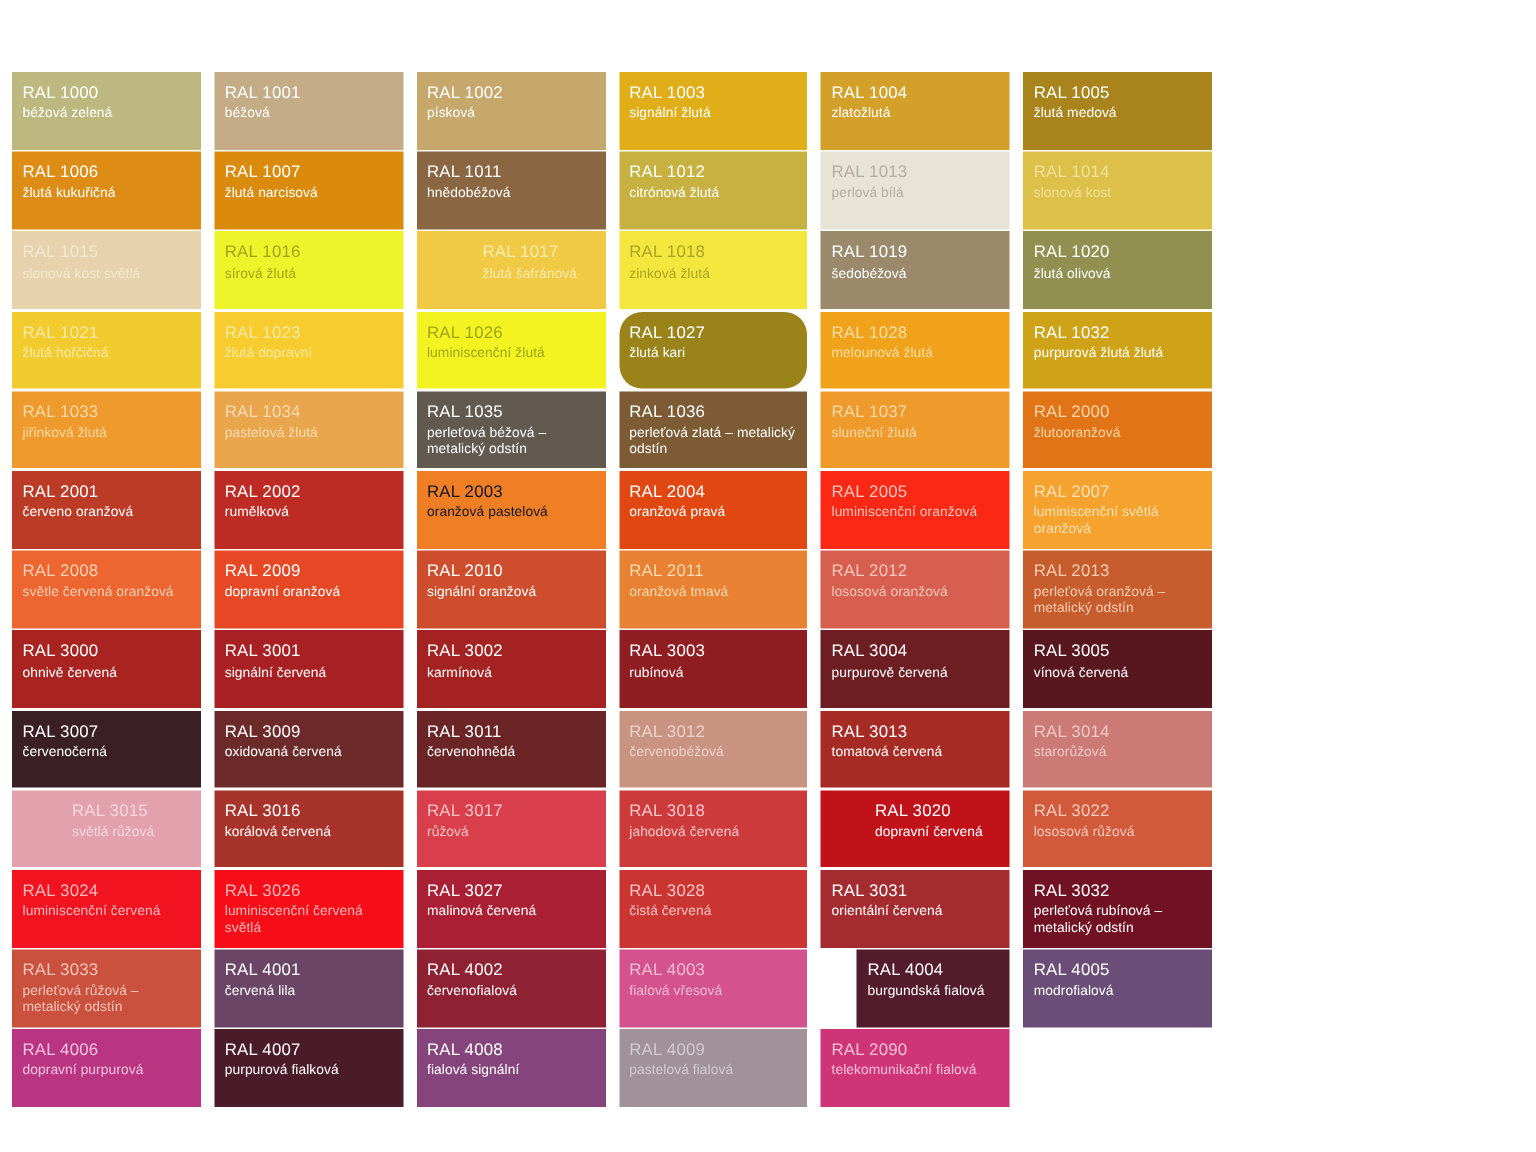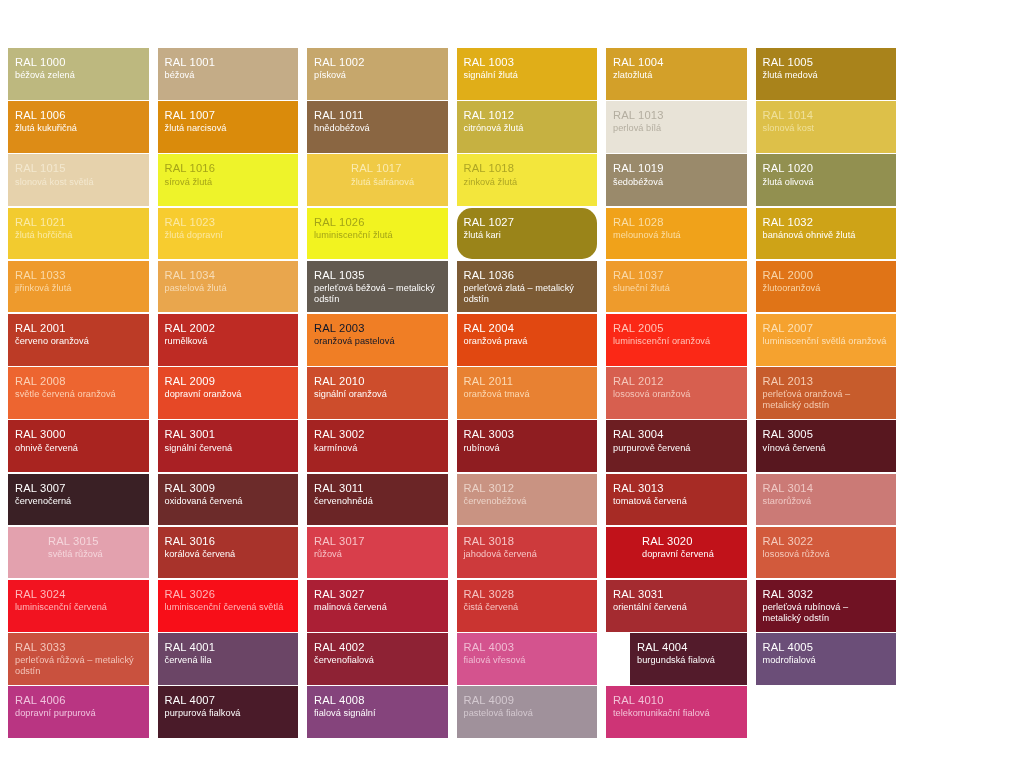--- a/index.html
+++ b/index.html
@@ -19,21 +19,21 @@
     background: #ffffff;
     box-sizing: border-box;
     padding: 48px 8px 48px 8px;
   }
   #swatch-grid {
     display: grid;
     grid-template-columns: repeat(6, 1fr);
     grid-auto-rows: 51.7px;
     column-gap: 9px;
     row-gap: 1.5px;
-    width: 888px;
+    width: 800px;
   }
   .swatch {
     position: relative;
     box-sizing: border-box;
     padding: 8px 7px 4px 7px;
     overflow: hidden;
     line-height: 1.18;
   }
   .swatch-code {
     display: block;
@@ -142,21 +142,21 @@
       <div class="swatch" style="background-color: rgb(154, 132, 25); color: rgb(255, 255, 255); border-radius: 15px;">
         <span class="swatch-code">RAL 1027</span>
         <span class="swatch-name">žlutá kari</span>
       </div>
       <div class="swatch" style="background-color: rgb(240, 162, 26); color: rgb(250, 222, 165);">
         <span class="swatch-code">RAL 1028</span>
         <span class="swatch-name">melounová žlutá</span>
       </div>
       <div class="swatch" style="background-color: rgb(206, 163, 23); color: rgb(255, 255, 255);">
         <span class="swatch-code">RAL 1032</span>
-        <span class="swatch-name">banánová ohnivě žlutá</span>
+        <span class="swatch-name">purpurová žlutá žlutá</span>
       </div>
       <div class="swatch" style="background-color: rgb(238, 154, 44); color: rgb(250, 217, 168);">
         <span class="swatch-code">RAL 1033</span>
         <span class="swatch-name">jiřinková žlutá</span>
       </div>
       <div class="swatch" style="background-color: rgb(233, 166, 77); color: rgb(247, 220, 182);">
         <span class="swatch-code">RAL 1034</span>
         <span class="swatch-name">pastelová žlutá</span>
       </div>
       <div class="swatch" style="background-color: rgb(98, 90, 80); color: rgb(255, 255, 255);">
@@ -353,17 +353,17 @@
       </div>
       <div class="swatch" style="background-color: rgb(133, 68, 124); color: rgb(255, 255, 255);">
         <span class="swatch-code">RAL 4008</span>
         <span class="swatch-name">fialová signální</span>
       </div>
       <div class="swatch" style="background-color: rgb(160, 145, 155); color: rgb(212, 201, 208);">
         <span class="swatch-code">RAL 4009</span>
         <span class="swatch-name">pastelová fialová</span>
       </div>
       <div class="swatch" style="background-color: rgb(206, 52, 118); color: rgb(242, 193, 214);">
-        <span class="swatch-code">RAL 4010</span>
+        <span class="swatch-code">RAL 2090</span>
         <span class="swatch-name">telekomunikační fialová</span>
       </div>
     </div>
 </div>
 
 </body></html>

